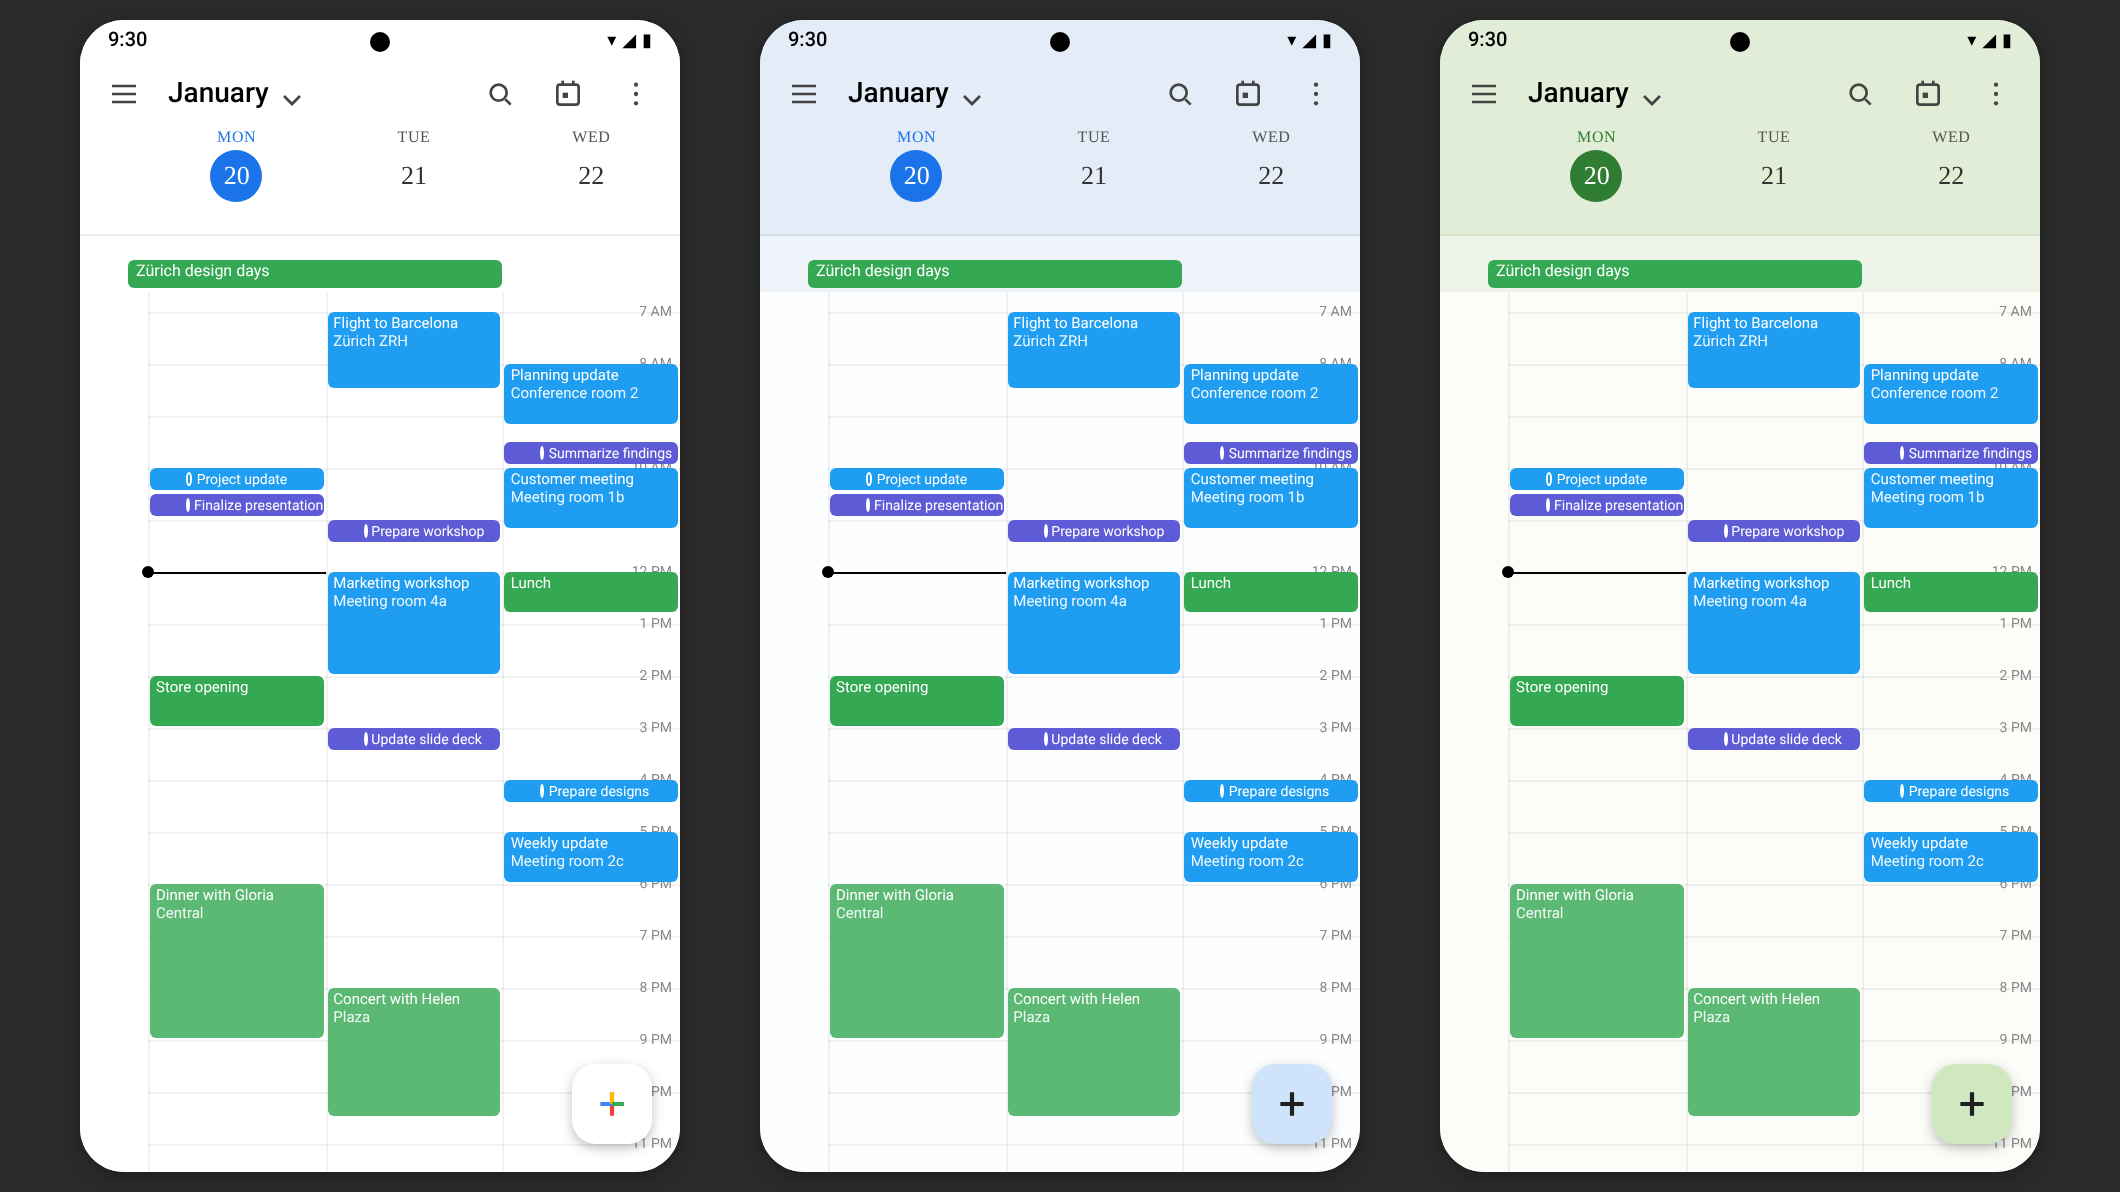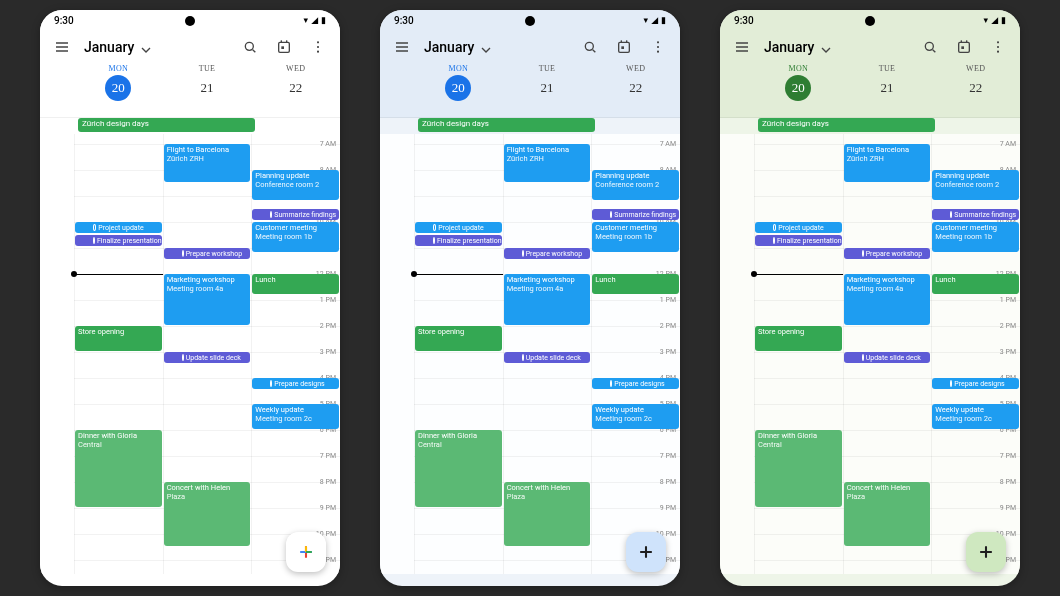--- a/index.html
+++ b/index.html
@@ -86,22 +86,23 @@
   }
   .theme-light .day-col-h.selected .dow { color:#1a73e8;}
   .theme-light  .day-col-h.selected .num { background: #1a73e8; color: #fff; }
   .theme-blue   .day-col-h.selected .dow { color:#1a73e8;}
   .theme-blue   .day-col-h.selected .num { background: #1a73e8; color: #fff; }
   .theme-green  .day-col-h.selected .dow { color:#2e7d32;}
   .theme-green  .day-col-h.selected .num { background: #2e7d32; color: #fff; }
 
   .allday {
     display:flex;
-    padding-left:38px;
+    padding-left:24px;
     height:16px;
+    margin-top:12px;
   }
   .allday .spacer{flex:1;}
   .allday .ev {
     flex:2;
     height:14px;
     border-radius:3px;
     font-size:8px;
     color:#fff;
     padding:1px 4px;
     overflow:hidden;

